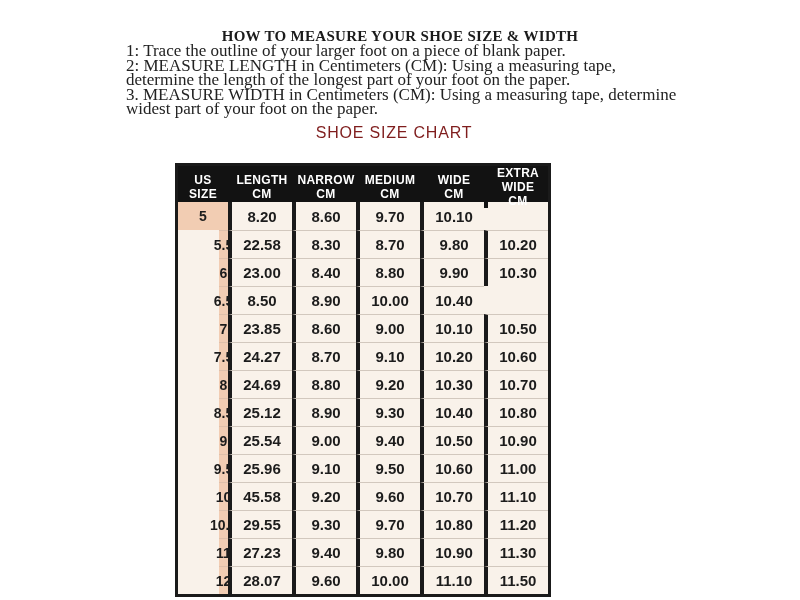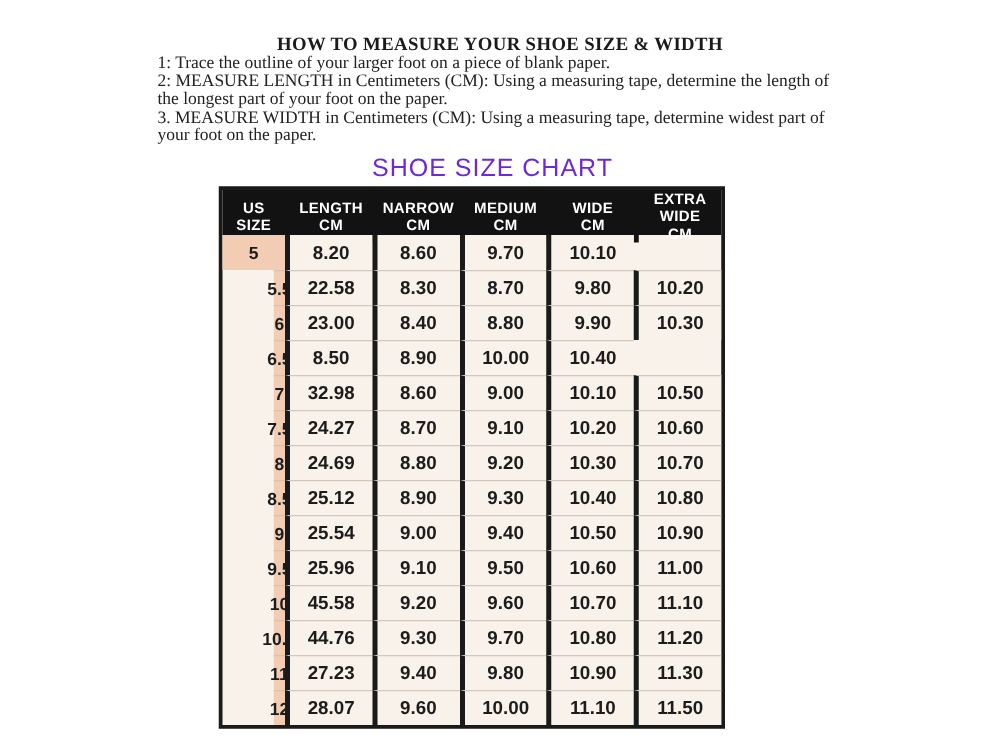--- a/index.html
+++ b/index.html
@@ -28,45 +28,45 @@
     letter-spacing: 0.3px;
     color: #1b1b1b;
   }
 
   .instructions {
     position: absolute;
     top: 44px;
     left: 126px;
     width: 556px;
     font-family: "Liberation Serif", serif;
-    font-size: 14px;
+    font-size: 17px;
     line-height: 14px;
     color: #222222;
   }
   .instructions p { margin: 0 0 1px 0; }
 
   .chart-area {
     position: absolute;
     left: 175px;
     top: 124px;
     width: 438px;
   }
 
   .chart-heading {
     text-align: center;
     font-family: "Liberation Sans", sans-serif;
-    font-size: 20px;
+    font-size: 16px;
     font-weight: normal;
     letter-spacing: 0.8px;
-    color: #6d28d9;
-    margin-bottom: 2px;
+    color: #7f1d1d;
+    margin-bottom: 21px;
   }
 
   .size-table {
-    width: 405px;
+    width: 376px;
     box-sizing: border-box;
     border: 3px solid var(--table_border, #1a1a1a);
     background: var(--cell_bg, #f9f2ea);
   }
 
   .thead {
     display: grid;
     grid-template-columns: 50px repeat(5, 1fr);
     background: var(--header_bg, #121212);
     height: 36px;
@@ -177,21 +177,21 @@
         </div>
         <div class="trow sep">
           <div class="cell size">6.5</div>
           <div class="cell">8.50</div>
           <div class="cell">8.90</div>
           <div class="cell">10.00</div>
           <div class="cell">10.40</div>
         </div>
         <div class="trow sep">
           <div class="cell size">7</div>
-          <div class="cell">32.98</div>
+          <div class="cell">23.85</div>
           <div class="cell">8.60</div>
           <div class="cell">9.00</div>
           <div class="cell">10.10</div>
           <div class="cell">10.50</div>
         </div>
         <div class="trow sep">
           <div class="cell size">7.5</div>
           <div class="cell">24.27</div>
           <div class="cell">8.70</div>
           <div class="cell">9.10</div>
@@ -233,21 +233,21 @@
         <div class="trow sep">
           <div class="cell size">10</div>
           <div class="cell">45.58</div>
           <div class="cell">9.20</div>
           <div class="cell">9.60</div>
           <div class="cell">10.70</div>
           <div class="cell">11.10</div>
         </div>
         <div class="trow sep">
           <div class="cell size">10.5</div>
-          <div class="cell">44.76</div>
+          <div class="cell">29.55</div>
           <div class="cell">9.30</div>
           <div class="cell">9.70</div>
           <div class="cell">10.80</div>
           <div class="cell">11.20</div>
         </div>
         <div class="trow sep">
           <div class="cell size">11</div>
           <div class="cell">27.23</div>
           <div class="cell">9.40</div>
           <div class="cell">9.80</div>

